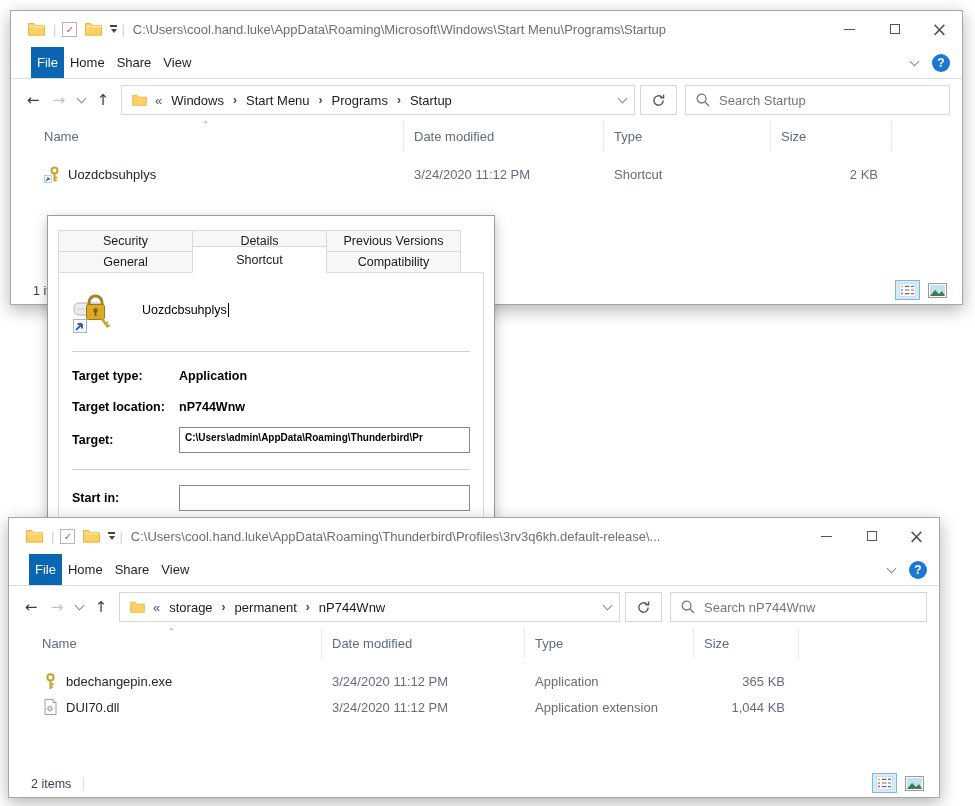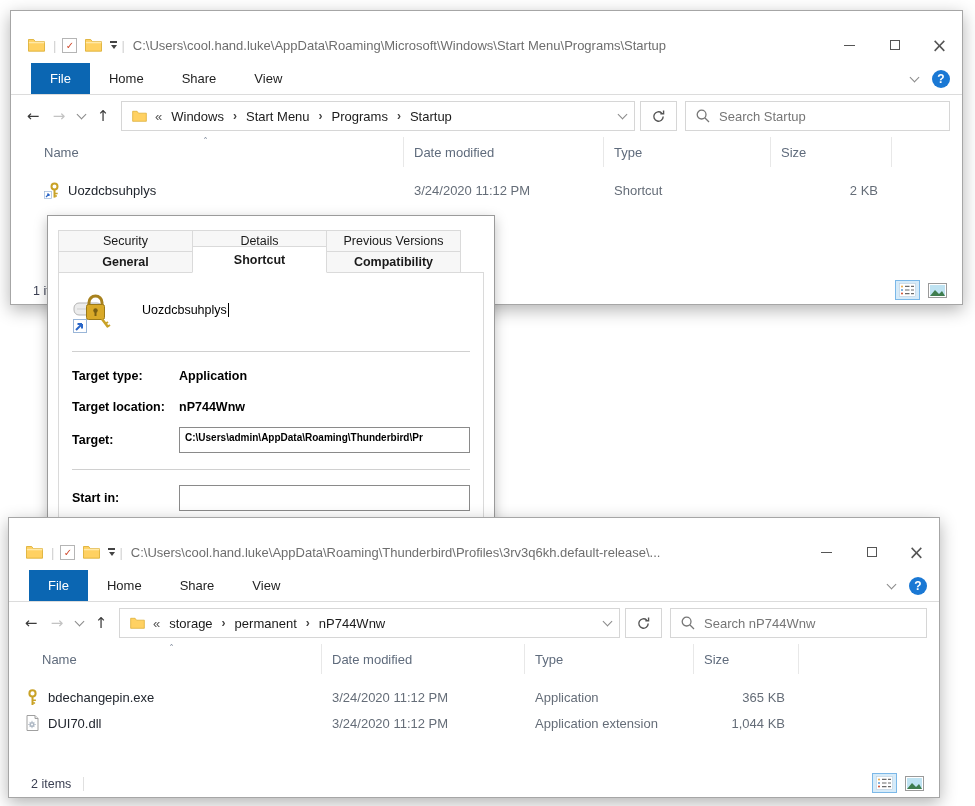--- a/index.html
+++ b/index.html
@@ -5,38 +5,38 @@
   * { margin:0; padding:0; box-sizing:border-box; }
   html,body { width:975px; height:806px; }
   body { font-family:"Liberation Sans", sans-serif; background:#ffffff; position:relative; overflow:hidden; }
 
   
   .win { position:absolute; background:#fff; border:1px solid #a6a6a6; box-shadow:0 5px 16px rgba(0,0,0,.30); }
   #win-top    { left:10px; top:10px;  width:953px; height:295px; z-index:1; }
   #win-bottom { left:8px;  top:517px; width:932px; height:281px; z-index:3; }
 
   
-  .titlebar { height:36px; display:flex; align-items:center; padding:0 0 0 16px; background:#fff;margin-top:16px; }
+  .titlebar { height:36px; display:flex; align-items:center; padding:0 0 0 16px; background:#fff; }
   .ticon { display:inline-flex; align-items:center; justify-content:center; width:18px; height:18px; margin-right:6px; }
   .tsep { color:#d0d0d0; margin:0 6px 0 2px; font-size:13px; }
   .tsep::before { content:"|"; }
   .cbicon { width:15px; height:15px; border:1px solid #b5b5b5; background:#fff; display:inline-flex; align-items:center; justify-content:center; margin-right:7px; }
   .cbicon::before { content:"✓"; color:#d0482a; font-size:10px; font-weight:bold; font-family:"DejaVu Sans",sans-serif; }
   .qatdrop { display:inline-flex; flex-direction:column; align-items:center; margin:0 2px 0 2px; }
   .qatdrop .bar { width:7px; height:1.5px; background:#444; margin-bottom:2px; }
   .qatdrop .tri { width:0; height:0; border-left:3.5px solid transparent; border-right:3.5px solid transparent; border-top:4px solid #444; }
   .title { flex:1; font-size:13px; color:#6e6e6e; white-space:nowrap; overflow:hidden; margin-left:2px; }
   .wc { width:45px; height:36px; display:inline-flex; align-items:center; justify-content:center; color:#444; }
   .glyph-min { width:11px; height:1px; background:#555; display:block; }
   .glyph-max { width:10px; height:10px; border:1px solid #555; display:block; }
   .glyph-close::before { content:"×"; font-size:19px; color:#555; font-family:"DejaVu Sans",sans-serif; }
 
   
   .ribbon { height:32px; display:flex; align-items:stretch; border-bottom:1px solid #dcdcdc; padding-left:20px; position:relative; }
-  .rtab { display:flex; align-items:center; padding:0 19px; font-size:13px; color:#1f1f1f; }
+  .rtab { display:flex; align-items:center; padding:0 6px; font-size:13px; color:#1f1f1f; }
   .rtab.file { background:#0b66b2; color:#fff; }
   .ribbon-right { position:absolute; right:12px; top:0; height:32px; display:flex; align-items:center; gap:14px; }
   .chev { width:7px; height:7px; border-right:1.6px solid #8a8a8a; border-bottom:1.6px solid #8a8a8a; transform:rotate(45deg); display:inline-block; margin-top:-3px; }
   .helpicon { width:18px; height:18px; border-radius:50%; background:#1a78d4; color:#fff; display:inline-flex; align-items:center; justify-content:center; font-size:12px; font-weight:bold; }
   .helpicon::before { content:"?"; }
 
   
   .addressrow { height:42px; display:flex; align-items:center; padding:0 12px 0 10px; }
   .navicons { display:flex; align-items:center; gap:2px; margin-right:6px; }
   .navbtn { width:24px; height:26px; display:inline-flex; align-items:center; justify-content:center; font-family:"DejaVu Sans",sans-serif; font-size:15px; }
@@ -72,21 +72,21 @@
   #win-top .c-name { width:393px; } #win-top .hcell.c-name { padding-left:33px; }
   #win-top .fcell.c-name { padding-left:33px; }
   #win-top .c-date { width:200px; }
   #win-top .c-type { width:167px; }
   #win-top .c-size { width:121px; }
   #win-top .sortcaret { left:192px; }
   #win-top .frow { margin-top:10px; }
 
   
   #win-bottom .c-name { width:313px; } #win-bottom .hcell.c-name { padding-left:33px; }
-  #win-bottom .fcell.c-name { padding-left:15px; }
+  #win-bottom .fcell.c-name { padding-left:33px; }
   #win-bottom .c-date { width:203px; }
   #win-bottom .c-type { width:169px; }
   #win-bottom .c-size { width:105px; }
   #win-bottom .sortcaret { left:160px; }
   #win-bottom .frow.first { margin-top:10px; }
 
   
   .statusbar { position:absolute; left:0; right:0; bottom:0; height:27px; display:flex; align-items:center; padding-left:22px; background:#fff; }
   .statustext { font-size:12.5px; color:#3a3f52; }
   .statussep { width:1px; height:14px; background:#e0e0e0; margin-left:12px; }
@@ -96,21 +96,21 @@
 
   
   #dialog { position:absolute; left:47px; top:215px; width:448px; height:330px; background:#fff; border:1px solid #9b9b9b; box-shadow:0 4px 12px rgba(0,0,0,.25); z-index:2; }
   .dtitlebar { height:33px; display:flex; align-items:center; padding:0 8px 0 11px; }
   .dtitle { flex:1; font-size:13px; color:#000; margin-left:7px; }
   .dclose { width:28px; height:26px; display:flex; align-items:center; justify-content:center; }
   .dclose::before { content:"×"; font-size:18px; color:#444; font-family:"DejaVu Sans",sans-serif; }
   .tabs { width:402px; margin:14px 0 0 10px; position:relative; z-index:3; font-size:12.5px; }
   .tabrow { display:flex; }
   .tab { flex:1; height:22px; line-height:21px; text-align:center; border:1px solid #dadada; background:#f7f7f7; color:#1a1a1a; margin-right:-1px; }
-  .tabrow + .tabrow { margin-top:-1px;font-weight:bold; }
+  .tabrow + .tabrow { margin-top:-1px; }
   .tab.active { background:#fff; border-bottom:1px solid #fff; height:27px; margin-top:-5px; margin-bottom:-1px; line-height:26px; position:relative; z-index:5; }
   .tabpage { margin:-1px 10px 0 10px; border:1px solid #dadada; background:#fff; position:relative; z-index:1; height:262px; padding:18px 13px 0 13px; overflow:hidden; }
   .fileheadrow { display:flex; align-items:flex-start; }
   .bigicon { width:44px; height:44px; flex:0 0 auto; }
   .dfilename { margin-left:26px; margin-top:12px; font-size:12.5px; color:#000; }
   .caret { display:inline-block; width:1px; height:14px; background:#000; vertical-align:text-bottom; margin-left:1px; }
   .drule { border-top:1px solid #d0d0d0; margin:16px 0 0 0; }
   .dline { display:flex; align-items:center; margin-top:17px; font-size:12.5px; color:#000;font-weight:bold; }
   .dlabel { width:107px; flex:0 0 auto; }
   .dvalue { color:#000; }

